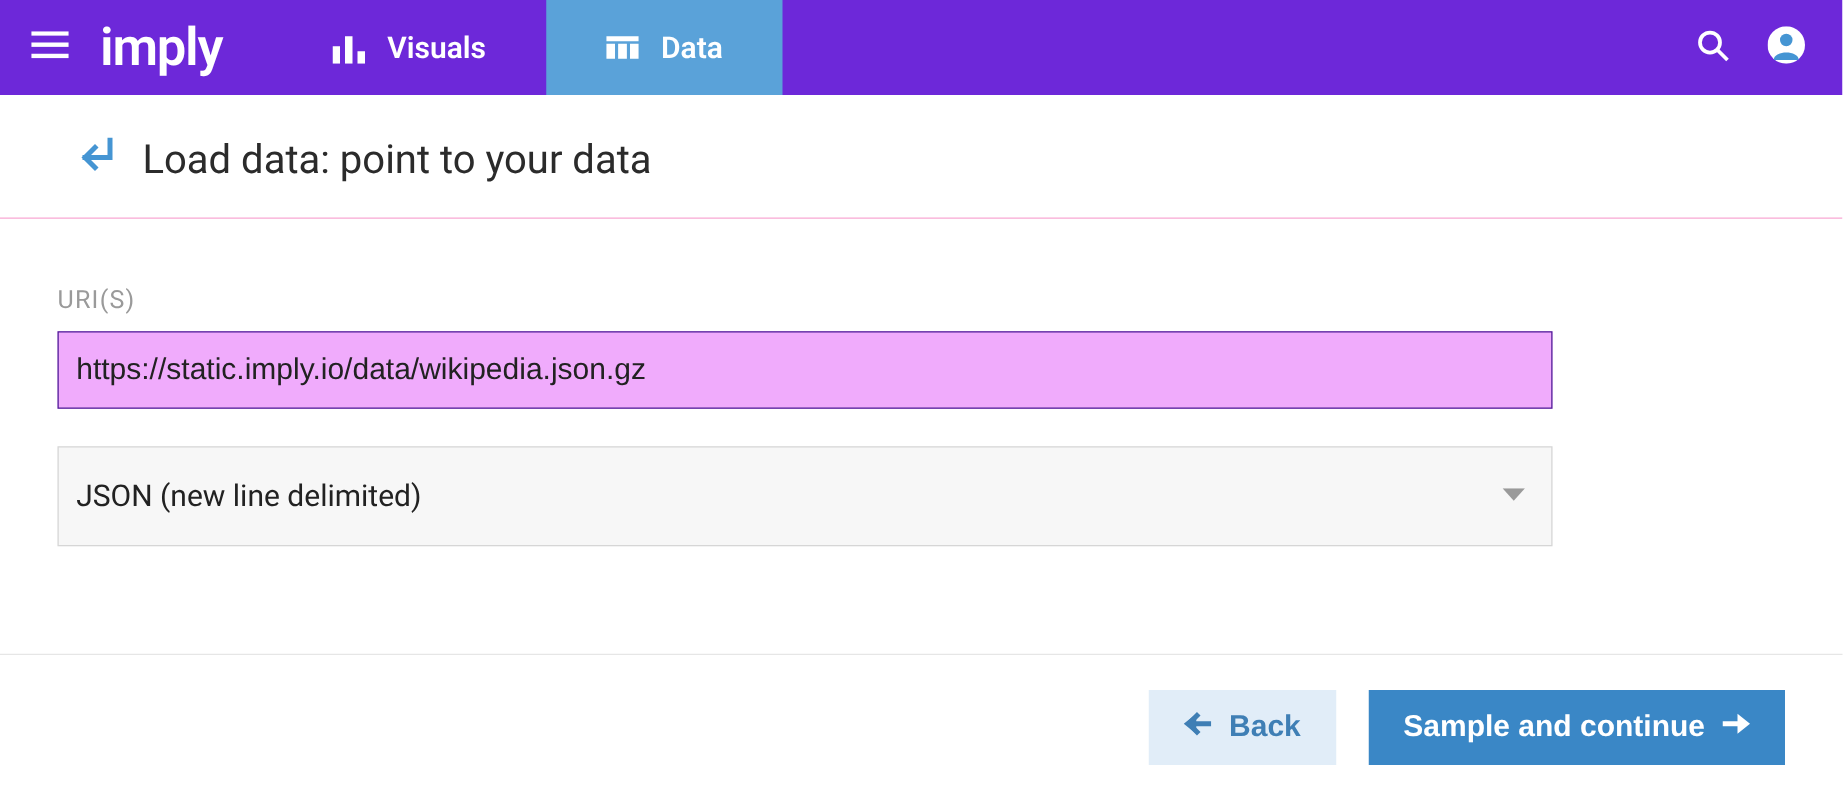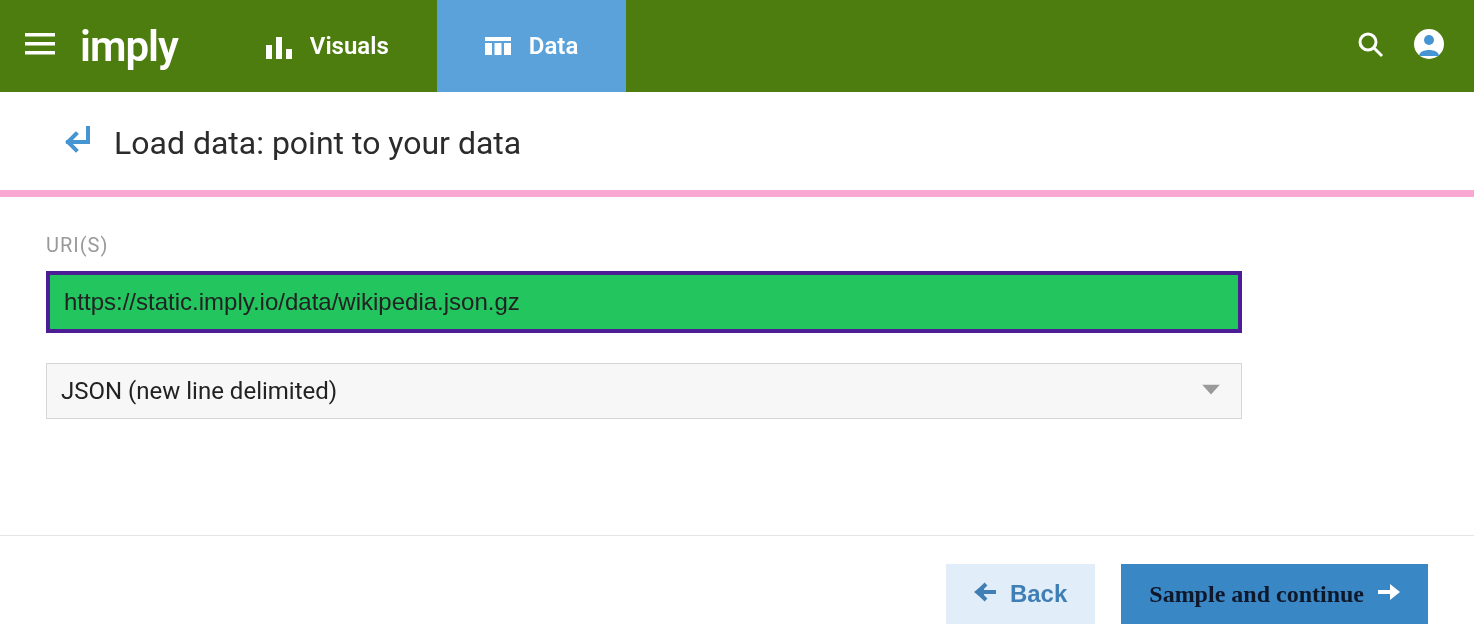--- a/index.html
+++ b/index.html
@@ -6,22 +6,22 @@
   body {
     font-family: -apple-system, BlinkMacSystemFont, "Segoe UI", Roboto, "Helvetica Neue", Arial, sans-serif;
     background: #ffffff;
     width: 1474px;
     height: 644px;
     overflow: hidden;
   }
 
   
   .topbar {
-    height: 92px;
-    background: #4d7c0f;
+    height: 76px;
+    background: #6d28d9;
     display: flex;
     align-items: stretch;
     color: #ffffff;
     text-align: right;
   }
   .menu-btn {
     width: 80px;
     display: flex;
     align-items: center;
     justify-content: center;
@@ -65,64 +65,65 @@
     cursor: pointer;
     display: inline-flex;
   }
 
   
   .page-header {
     display: flex;
     align-items: center;
     gap: 22px;
     padding: 32px 46px 28px 58px;
-    border-bottom: 7px solid #f9a8d4;
+    border-bottom: 1px solid #f9a8d4;
   }
   .back-arrow {
     cursor: pointer;
     color: #4595d3;
     display: inline-flex;
   }
   .page-title {
     font-size: 32px;
     font-weight: 400;
     color: #2b2b2b;
   }
 
   
   .form-area {
     padding: 36px 46px 10px 46px;
   }
   .form-group {
     margin-bottom: 30px;
+    margin-top: 16px;
   }
   .form-label {
     display: block;
     font-size: 20px;
     color: #9a9a9a;
     letter-spacing: 1px;
     margin-bottom: 14px;
   }
   .text-input {
     width: 1196px;
     height: 62px;
-    border: 4px solid #4c1d95;
-    background: #22c55e;
+    border: 1px solid #4c1d95;
+    background: #f0abfc;
     font-size: 24px;
     color: #222;
     padding: 0 14px;
     outline: none;
   }
   .select-wrap {
     position: relative;
     width: 1196px;
   }
   .select-input {
     width: 100%;
-    height: 56px;
+    height: 80px;
     border: 1px solid #d6d6d6;
     background: #f7f7f7;
     font-size: 24px;
     color: #222;
     padding: 0 14px;
     display: flex;
     align-items: center;
     cursor: pointer;
   }
   .select-caret {
@@ -134,21 +135,21 @@
     pointer-events: none;
   }
 
   
   .footer {
     position: absolute;
     bottom: 0;
     left: 0;
     right: 0;
     border-top: 1px solid #e6e6e6;
-    padding: 28px 46px 20px 0;
+    padding: 28px 46px 32px 0;
     display: flex;
     justify-content: flex-end;
     gap: 26px;
   }
   .btn {
     display: inline-flex;
     align-items: center;
     justify-content: center;
     gap: 14px;
     height: 60px;
@@ -157,22 +158,21 @@
     font-weight: 600;
     border: none;
     cursor: pointer;
   }
   .btn-secondary {
     background: #e1edf8;
     color: #3f7fb5;
   }
   .btn-primary {
     background: #3a87c6;
-    color: #0f172a;
-    font-family: Liberation Serif, serif;
+    color: #ffffff;
   }
 </style>
 </head>
 <body>
 
 <div class="topbar">
   <div class="menu-btn">
     <span>
       <svg width="30" height="22" viewBox="0 0 30 22">
           <rect width="30" height="3.5" fill="#fff"></rect>

